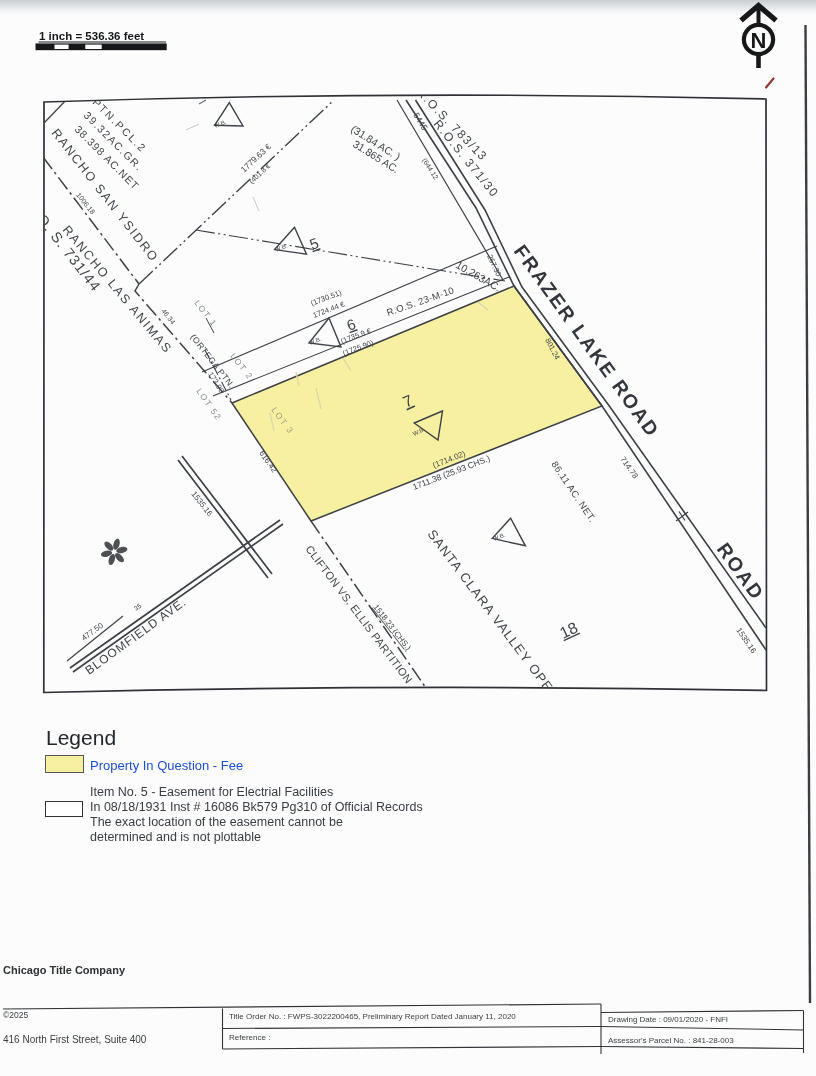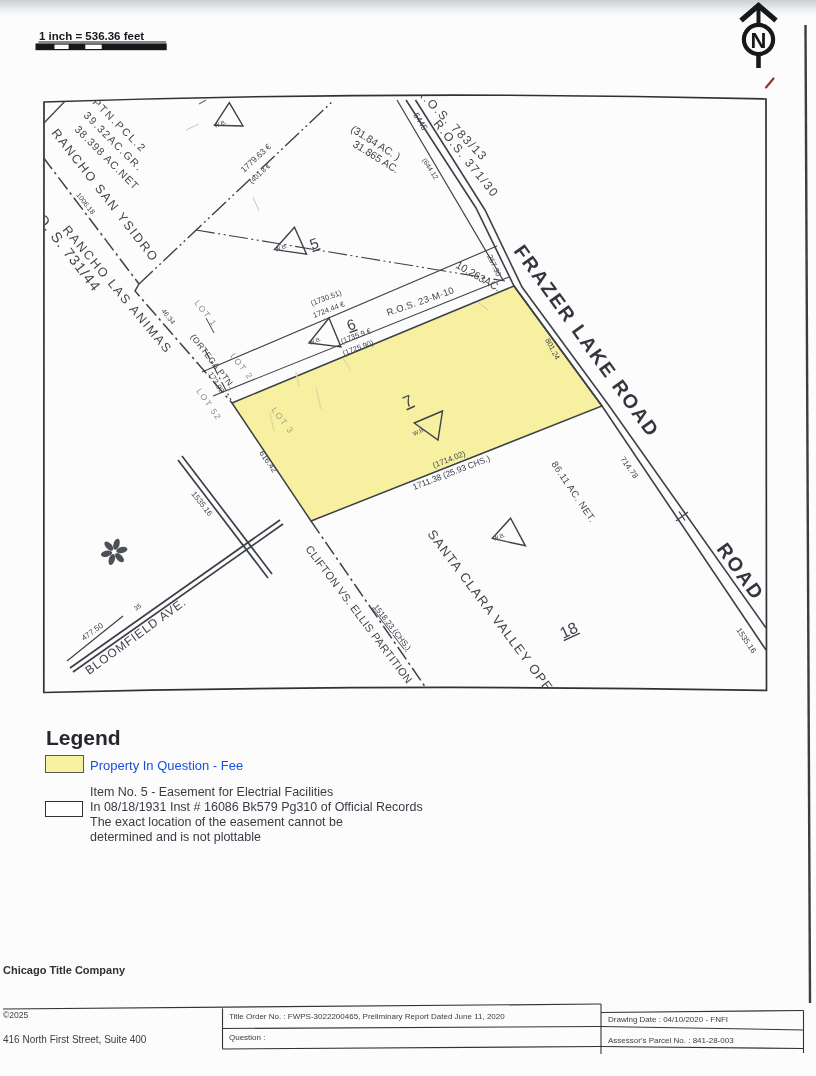--- a/index.html
+++ b/index.html
@@ -156,21 +156,21 @@
 <text transform="translate(414,436) rotate(-25)" font-size="6">W.B.</text>
 <text transform="translate(494,541) rotate(-20)" font-size="6">W.B.</text>
 
 <text transform="translate(312,250) rotate(-20)" font-size="15" text-decoration="underline">5</text>
 <text transform="translate(349,331) rotate(-20)" font-size="15" text-decoration="underline">6</text>
 <text transform="translate(406,408) rotate(-24)" font-size="16" text-decoration="underline">7</text>
 <text transform="translate(563,639) rotate(-25)" font-size="16" text-decoration="underline">18</text>
 </g>
 </svg>
 
-<div class="abs" style="left:46px;top:726px;font-size:21px;font-weight:bold;color:#24272c">Legend</div>
+<div class="abs" style="left:46px;top:726px;font-size:21px;font-weight:normal;color:#24272c">Legend</div>
 
 <div class="abs" style="left:45px;top:755px;width:37px;height:16px;background:#f6f0a0;border:1.2px solid #55595e"></div>
 
 <div class="abs" style="left:90px;top:757.5px;font-size:13px;color:#1d4ed8">Property In Question - Fee</div>
 
 <div class="abs" style="left:90px;top:784.5px;font-size:12.5px;line-height:15px;color:#383d44">Item No. 5 - Easement for Electrial Facilities<br>In 08/18/1931 Inst # 16086 Bk579 Pg310 of Official Records<br>The exact location of the easement cannot be<br>determined and is not plottable</div>
 
 <div class="abs" style="left:45px;top:800.5px;width:36px;height:14.5px;background:#fff;border:1.7px solid #2f3337"></div>
 
 <svg class="abs" style="left:0;top:995px" width="816" height="81" viewBox="0 995 816 81">
@@ -184,19 +184,19 @@
 <line x1="222.5" y1="1049" x2="601" y2="1046.5" stroke="#303438" stroke-width="1.1"></line>
 <line x1="601" y1="1046.5" x2="803.5" y2="1048.5" stroke="#303438" stroke-width="1.1"></line>
 </svg>
 
 <div class="abs ftxt" style="left:3px;top:1010px;font-size:8.5px">©2025</div>
 
 <div class="abs" style="left:3px;top:964px;font-size:11px;font-weight:bold;color:#2e3237">Chicago Title Company</div>
 
 <div class="abs" style="left:3px;top:1034px;font-size:10px;color:#3c4043">416 North First Street, Suite 400</div>
 
-<div class="abs ftxt" style="left:229px;top:1012px">Title Order No. : FWPS-3022200465, Preliminary Report Dated June 11, 2020</div>
-
-<div class="abs ftxt" style="left:229px;top:1033px">Question :</div>
-
-<div class="abs ftxt" style="left:608px;top:1014.5px">Drawing Date : 04/10/2020 - FNFI</div>
+<div class="abs ftxt" style="left:229px;top:1012px">Title Order No. : FWPS-3022200465, Preliminary Report Dated January 11, 2020</div>
+
+<div class="abs ftxt" style="left:229px;top:1033px">Reference :</div>
+
+<div class="abs ftxt" style="left:608px;top:1014.5px">Drawing Date : 09/01/2020 - FNFI</div>
 
 <div class="abs ftxt" style="left:608px;top:1036px">Assessor's Parcel No. : 841-28-003</div>
 
 </body></html>

